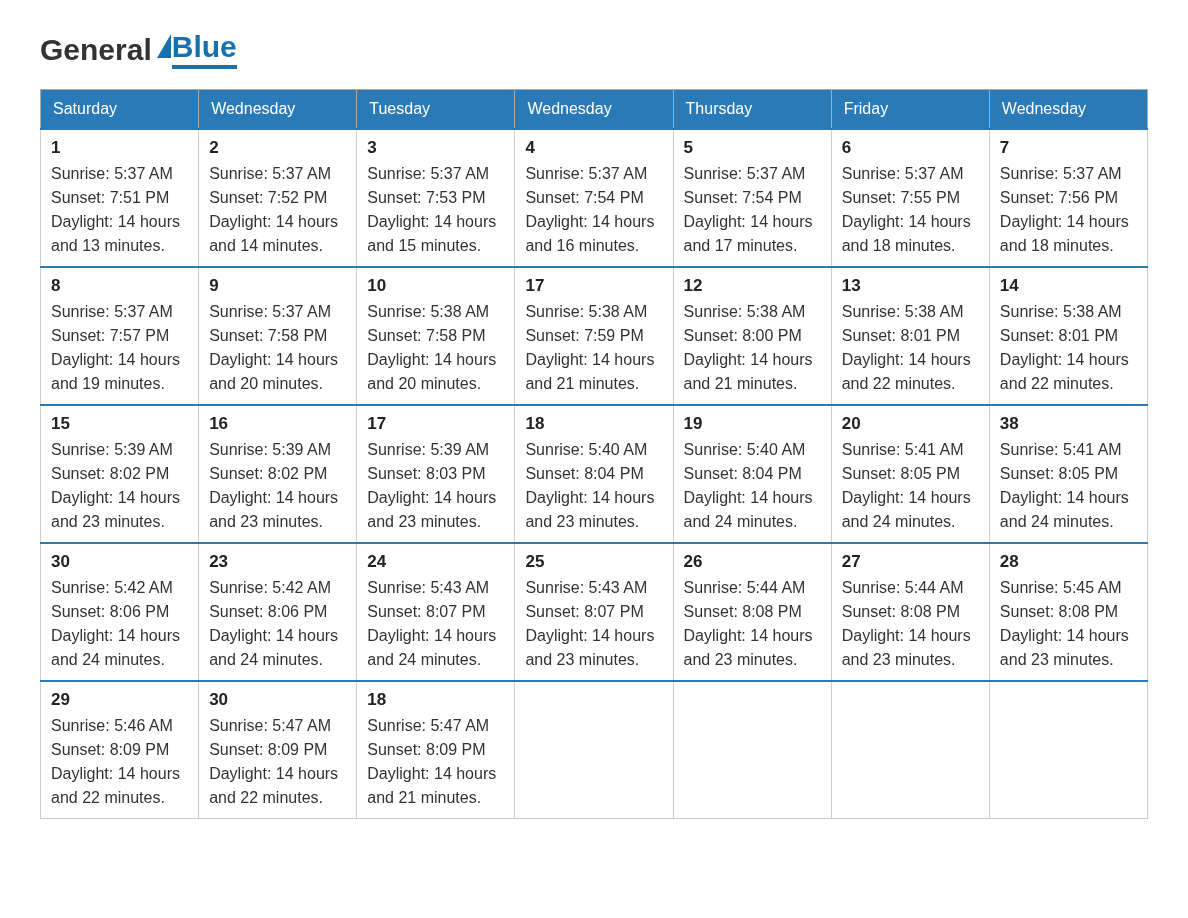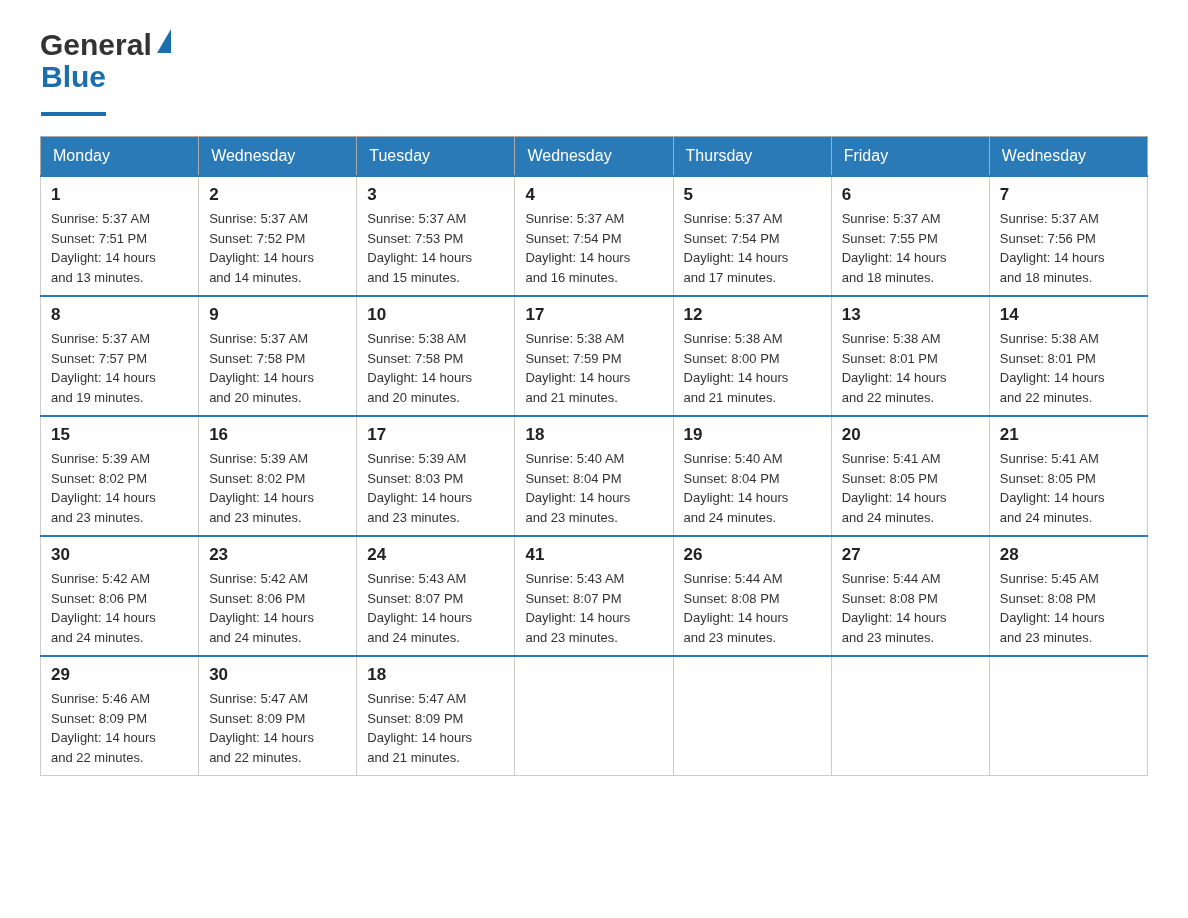--- a/index.html
+++ b/index.html
@@ -57,56 +57,56 @@
       height: 110px;
     }
     .day-number {
       font-size: 17px;
       font-weight: bold;
       color: #222;
       display: block;
       margin-bottom: 4px;
     }
     .day-info {
-      font-size: 13px;
+      font-size: 16px;
       color: #333;
       line-height: 1.5;
     }
     .empty-cell {
       background: #fff;
     }
     .week-row td {
       border-top: 2px solid #2a7ab8;
     }
   </style>
 </head>
 <body>
 
 <div class="header">
   <div class="logo">
-  <div style="display:flex; flex-direction:column;">
+  <div style="display:flex; flex-direction:row;">
     <div style="display:flex; align-items:center; line-height:1;">
       <span style="font-size:30px; font-weight:bold; color:#333;">General</span>
       <span style="display:inline-block; width:0; height:0; border-left:14px solid transparent; border-bottom:24px solid #1a6fad; margin-left:5px; position:relative; top:-4px;"></span>
     </div>
     <div style="display:flex; align-items:center; margin-top:0px; padding-left:1px;">
-      <span style="font-size:30px; font-weight:bold; color:#1a6fad; border-bottom: 4px solid #1a6fad; padding-bottom:18px;">Blue</span>
+      <span style="font-size:30px; font-weight:bold; color:#1a6fad; border-bottom: 4px solid #1a6fad; padding-bottom:1px;">Blue</span>
     </div>
   </div>
 </div>
   <div class="title-area">
     <div class="month-title"></div>
     <div class="location"></div>
   </div>
 </div>
 
 <table class="calendar">
   <thead>
     <tr>
-    <th>Monday</th>
+    <th>Saturday</th>
         <th>Wednesday</th>
         <th>Tuesday</th>
         <th>Wednesday</th>
         <th>Thursday</th>
         <th>Friday</th>
         <th>Wednesday</th>
       </tr>
   </thead>
   <tbody id="calendar-body">
   <tr class="week-row">
@@ -188,39 +188,39 @@
       </td>
         <td>
         <span class="day-number">19</span>
         <span class="day-info">Sunrise: 5:40 AM<br>Sunset: 8:04 PM<br>Daylight: 14 hours<br>and 24 minutes.</span>
       </td>
         <td>
         <span class="day-number">20</span>
         <span class="day-info">Sunrise: 5:41 AM<br>Sunset: 8:05 PM<br>Daylight: 14 hours<br>and 24 minutes.</span>
       </td>
         <td>
-        <span class="day-number">21</span>
+        <span class="day-number">38</span>
         <span class="day-info">Sunrise: 5:41 AM<br>Sunset: 8:05 PM<br>Daylight: 14 hours<br>and 24 minutes.</span>
       </td>
       </tr>
       <tr class="week-row">
         <td>
         <span class="day-number">30</span>
         <span class="day-info">Sunrise: 5:42 AM<br>Sunset: 8:06 PM<br>Daylight: 14 hours<br>and 24 minutes.</span>
       </td>
         <td>
         <span class="day-number">23</span>
         <span class="day-info">Sunrise: 5:42 AM<br>Sunset: 8:06 PM<br>Daylight: 14 hours<br>and 24 minutes.</span>
       </td>
         <td>
         <span class="day-number">24</span>
         <span class="day-info">Sunrise: 5:43 AM<br>Sunset: 8:07 PM<br>Daylight: 14 hours<br>and 24 minutes.</span>
       </td>
         <td>
-        <span class="day-number">41</span>
+        <span class="day-number">25</span>
         <span class="day-info">Sunrise: 5:43 AM<br>Sunset: 8:07 PM<br>Daylight: 14 hours<br>and 23 minutes.</span>
       </td>
         <td>
         <span class="day-number">26</span>
         <span class="day-info">Sunrise: 5:44 AM<br>Sunset: 8:08 PM<br>Daylight: 14 hours<br>and 23 minutes.</span>
       </td>
         <td>
         <span class="day-number">27</span>
         <span class="day-info">Sunrise: 5:44 AM<br>Sunset: 8:08 PM<br>Daylight: 14 hours<br>and 23 minutes.</span>
       </td>

